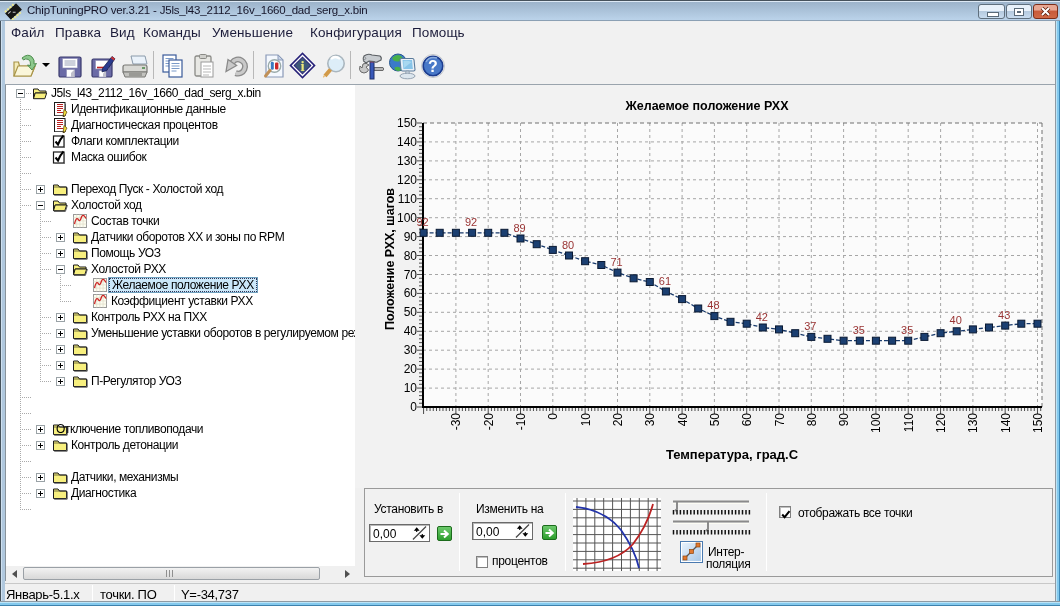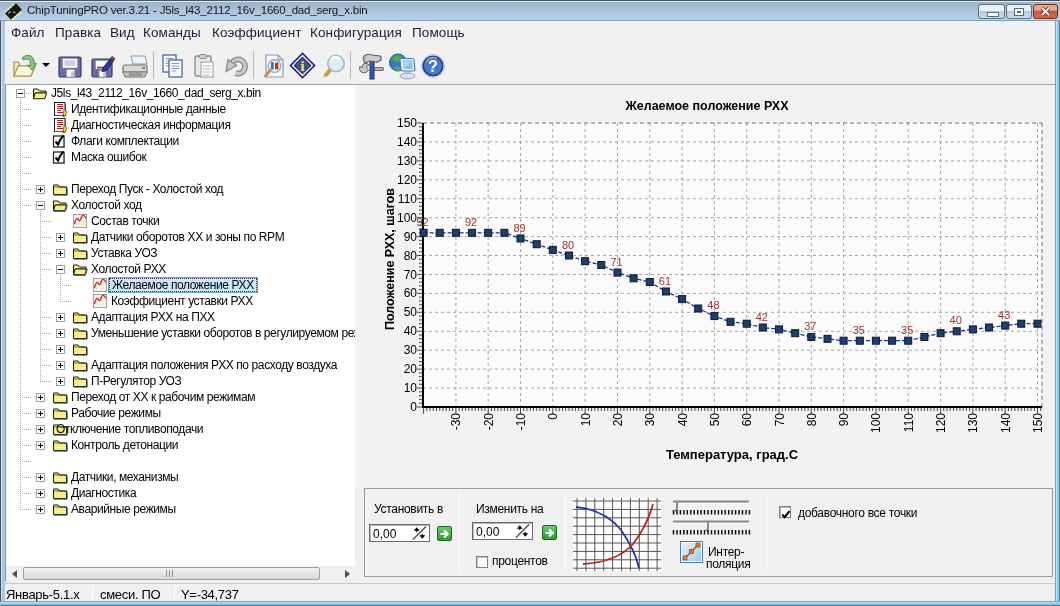--- a/index.html
+++ b/index.html
@@ -70,21 +70,21 @@
     <svg width="23" height="13" viewBox="0 0 23 13" style="position:absolute;left:0;top:0">
       <path d="M8 3 L15 10 M15 3 L8 10" stroke="#5c1c08" stroke-width="3.6"></path>
       <path d="M8 3 L15 10 M15 3 L8 10" stroke="#fff" stroke-width="2"></path>
     </svg>
   </div>
 <div class="abs menubar">
 <span style="left:11px">Файл</span>
 <span style="left:55px">Правка</span>
 <span style="left:110px">Вид</span>
 <span style="left:143px">Команды</span>
-<span style="left:212px">Коэффициент</span>
+<span style="left:212px">Уменьшение</span>
 <span style="left:310px">Конфигурация</span>
 <span style="left:412px">Помощь</span>
 </div>
 <div class="abs toolbar">
 <svg class="ticon" style="left:11px" width="28" height="28" viewBox="0 0 28 28">
       <path d="M3 10 L3 24 L20 24 L24 14 L8.5 14 L7.5 10 Z" fill="#f4ecba" stroke="#a89448" stroke-width="1.2"></path>
 <path d="M3 24 L7 14 L24 14 L20 24 Z" fill="#faf6da" stroke="#a89448" stroke-width="1.2"></path>
 <path d="M11 6 Q17 1 21 5 Q24 8 23 12 L25.5 11.5 L21 18 L16.5 13 L19.5 13.5 Q20 9 17.5 7.5 Q14.5 6 12.5 8 Z" fill="#8cc88c" stroke="#4e8e4e" stroke-width="1"></path>
     </svg>
 <div style="position:absolute;left:42px;top:20px;width:0;height:0;border-left:4px solid transparent;border-right:4px solid transparent;border-top:4px solid #000"></div>
@@ -210,21 +210,21 @@
 <div class="trow" style="left:0;top:32px;width:350px">
 <span class="ticn" style="left:46px">
         <svg class="ticn" width="16" height="16" viewBox="0 0 16 16">
           <rect x="2.5" y="1.5" width="10.5" height="13" fill="#fff" stroke="#1a1a1a" stroke-width="1"></rect>
           <path d="M4.5 3.5 h6.5 M4.5 5.5 h6.5 M4.5 7.5 h6.5 M4.5 9.5 h4.5 M4.5 11.5 h6.5" stroke="#b82020" stroke-width="1" shape-rendering="crispEdges"></path>
           <path d="M13.5 3 V14.5 H3" stroke="#555" stroke-width="1" fill="none"></path>
           <path d="M12 8.5 L15 11 L12.5 15.5 L11 15.8 Z" fill="#f0e040" stroke="#705010" stroke-width=".8"></path>
           <path d="M11.8 13.5 L12.5 15.5 L11 15.8 Z" fill="#222"></path>
         </svg>
       </span>
-<span class="lbl" style="left:65px">Диагностическая информация</span>
+<span class="lbl" style="left:65px">Диагностическая процентов</span>
 </div>
 <div style="position:absolute;left:14px;top:56px;width:12px;height:1px;background-image:repeating-linear-gradient(90deg,#aaa 0 1px,transparent 1px 2px)"></div>
 <div class="trow" style="left:0;top:48px;width:350px">
 <span class="ticn" style="left:46px">
         <svg class="ticn" width="16" height="16" viewBox="0 0 16 16">
           <rect x="1.5" y="3" width="10.5" height="11" fill="#fff" stroke="#1a1a1a" stroke-width="1.2"></rect>
           <path d="M12.5 4.5 V14.5 H3" stroke="#666" stroke-width="1" fill="none"></path>
           <path d="M3.5 8.5 L6 11.5 Q8.5 5.5 11.5 2.5" stroke="#000" stroke-width="2" fill="none"></path>
         </svg>
       </span>
@@ -303,21 +303,21 @@
         <i></i>
         <b></b>
       </span>
 <span class="ticn" style="left:66px">
         <svg class="ticn" width="16" height="16" viewBox="0 0 16 16">
           <path d="M1.5 4 h4.5 l1.5 2 h7 v7.5 H1.5 Z" fill="#f7ef7e" stroke="#1a1a1a" stroke-width="1"></path>
           <path d="M15.2 6.5 v7.7 h-13" fill="none" stroke="#555" stroke-width="1"></path>
           <path d="M1.5 6 h13" stroke="#1a1a1a" stroke-width=".6"></path>
         </svg>
       </span>
-<span class="lbl" style="left:85px">Уставка УОЗ</span>
+<span class="lbl" style="left:85px">Помощь УОЗ</span>
 </div>
 <div style="position:absolute;left:34px;top:184px;width:12px;height:1px;background-image:repeating-linear-gradient(90deg,#aaa 0 1px,transparent 1px 2px)"></div>
 <div class="trow" style="left:0;top:176px;width:350px">
 <span class="ebox minus" style="left:50px">
         <i></i>
       </span>
 <span class="ticn" style="left:66px">
         <svg class="ticn" width="16" height="16" viewBox="0 0 16 16">
           <path d="M1.5 4 h4.5 l1.5 2 h6.5 v2 H3.2 L1.5 13.5 Z" fill="#f7ef7e" stroke="#1a1a1a" stroke-width="1"></path>
           <path d="M3.2 8 h11.5 L12.8 13.7 H1.5 Z" fill="#f7ef7e" stroke="#1a1a1a" stroke-width="1"></path>
@@ -354,21 +354,21 @@
         <i></i>
         <b></b>
       </span>
 <span class="ticn" style="left:66px">
         <svg class="ticn" width="16" height="16" viewBox="0 0 16 16">
           <path d="M1.5 4 h4.5 l1.5 2 h7 v7.5 H1.5 Z" fill="#f7ef7e" stroke="#1a1a1a" stroke-width="1"></path>
           <path d="M15.2 6.5 v7.7 h-13" fill="none" stroke="#555" stroke-width="1"></path>
           <path d="M1.5 6 h13" stroke="#1a1a1a" stroke-width=".6"></path>
         </svg>
       </span>
-<span class="lbl" style="left:85px">Адаптация РХХ на ПХХ</span>
+<span class="lbl" style="left:85px">Контроль РХХ на ПХХ</span>
 </div>
 <div style="position:absolute;left:34px;top:248px;width:12px;height:1px;background-image:repeating-linear-gradient(90deg,#aaa 0 1px,transparent 1px 2px)"></div>
 <div class="trow" style="left:0;top:240px;width:350px">
 <span class="ebox plus" style="left:50px">
         <i></i>
         <b></b>
       </span>
 <span class="ticn" style="left:66px">
         <svg class="ticn" width="16" height="16" viewBox="0 0 16 16">
           <path d="M1.5 4 h4.5 l1.5 2 h7 v7.5 H1.5 Z" fill="#f7ef7e" stroke="#1a1a1a" stroke-width="1"></path>
@@ -398,67 +398,38 @@
         <i></i>
         <b></b>
       </span>
 <span class="ticn" style="left:66px">
         <svg class="ticn" width="16" height="16" viewBox="0 0 16 16">
           <path d="M1.5 4 h4.5 l1.5 2 h7 v7.5 H1.5 Z" fill="#f7ef7e" stroke="#1a1a1a" stroke-width="1"></path>
           <path d="M15.2 6.5 v7.7 h-13" fill="none" stroke="#555" stroke-width="1"></path>
           <path d="M1.5 6 h13" stroke="#1a1a1a" stroke-width=".6"></path>
         </svg>
       </span>
-<span class="lbl" style="left:85px">Адаптация положения РХХ по расходу воздуха</span>
 </div>
 <div style="position:absolute;left:34px;top:296px;width:12px;height:1px;background-image:repeating-linear-gradient(90deg,#aaa 0 1px,transparent 1px 2px)"></div>
 <div class="trow" style="left:0;top:288px;width:350px">
 <span class="ebox plus" style="left:50px">
         <i></i>
         <b></b>
       </span>
 <span class="ticn" style="left:66px">
         <svg class="ticn" width="16" height="16" viewBox="0 0 16 16">
           <path d="M1.5 4 h4.5 l1.5 2 h7 v7.5 H1.5 Z" fill="#f7ef7e" stroke="#1a1a1a" stroke-width="1"></path>
           <path d="M15.2 6.5 v7.7 h-13" fill="none" stroke="#555" stroke-width="1"></path>
           <path d="M1.5 6 h13" stroke="#1a1a1a" stroke-width=".6"></path>
         </svg>
       </span>
 <span class="lbl" style="left:85px">П-Регулятор УОЗ</span>
 </div>
 <div style="position:absolute;left:14px;top:312px;width:12px;height:1px;background-image:repeating-linear-gradient(90deg,#aaa 0 1px,transparent 1px 2px)"></div>
-<div class="trow" style="left:0;top:304px;width:350px">
-<span class="ebox plus" style="left:30px">
-        <i></i>
-        <b></b>
-      </span>
-<span class="ticn" style="left:46px">
-        <svg class="ticn" width="16" height="16" viewBox="0 0 16 16">
-          <path d="M1.5 4 h4.5 l1.5 2 h7 v7.5 H1.5 Z" fill="#f7ef7e" stroke="#1a1a1a" stroke-width="1"></path>
-          <path d="M15.2 6.5 v7.7 h-13" fill="none" stroke="#555" stroke-width="1"></path>
-          <path d="M1.5 6 h13" stroke="#1a1a1a" stroke-width=".6"></path>
-        </svg>
-      </span>
-<span class="lbl" style="left:65px">Переход от ХХ к рабочим режимам</span>
-</div>
 <div style="position:absolute;left:14px;top:328px;width:12px;height:1px;background-image:repeating-linear-gradient(90deg,#aaa 0 1px,transparent 1px 2px)"></div>
-<div class="trow" style="left:0;top:320px;width:350px">
-<span class="ebox plus" style="left:30px">
-        <i></i>
-        <b></b>
-      </span>
-<span class="ticn" style="left:46px">
-        <svg class="ticn" width="16" height="16" viewBox="0 0 16 16">
-          <path d="M1.5 4 h4.5 l1.5 2 h7 v7.5 H1.5 Z" fill="#f7ef7e" stroke="#1a1a1a" stroke-width="1"></path>
-          <path d="M15.2 6.5 v7.7 h-13" fill="none" stroke="#555" stroke-width="1"></path>
-          <path d="M1.5 6 h13" stroke="#1a1a1a" stroke-width=".6"></path>
-        </svg>
-      </span>
-<span class="lbl" style="left:65px">Рабочие режимы</span>
-</div>
 <div style="position:absolute;left:14px;top:344px;width:12px;height:1px;background-image:repeating-linear-gradient(90deg,#aaa 0 1px,transparent 1px 2px)"></div>
 <div class="trow" style="left:0;top:336px;width:350px">
 <span class="ebox plus" style="left:30px">
         <i></i>
         <b></b>
       </span>
 <span class="ticn" style="left:46px">
         <svg class="ticn" width="16" height="16" viewBox="0 0 16 16">
           <path d="M1.5 4 h4.5 l1.5 2 h7 v7.5 H1.5 Z" fill="#f7ef7e" stroke="#1a1a1a" stroke-width="1"></path>
           <path d="M15.2 6.5 v7.7 h-13" fill="none" stroke="#555" stroke-width="1"></path>
@@ -507,34 +478,20 @@
 <span class="ticn" style="left:46px">
         <svg class="ticn" width="16" height="16" viewBox="0 0 16 16">
           <path d="M1.5 4 h4.5 l1.5 2 h7 v7.5 H1.5 Z" fill="#f7ef7e" stroke="#1a1a1a" stroke-width="1"></path>
           <path d="M15.2 6.5 v7.7 h-13" fill="none" stroke="#555" stroke-width="1"></path>
           <path d="M1.5 6 h13" stroke="#1a1a1a" stroke-width=".6"></path>
         </svg>
       </span>
 <span class="lbl" style="left:65px">Диагностика</span>
 </div>
 <div style="position:absolute;left:14px;top:424px;width:12px;height:1px;background-image:repeating-linear-gradient(90deg,#aaa 0 1px,transparent 1px 2px)"></div>
-<div class="trow" style="left:0;top:416px;width:350px">
-<span class="ebox plus" style="left:30px">
-        <i></i>
-        <b></b>
-      </span>
-<span class="ticn" style="left:46px">
-        <svg class="ticn" width="16" height="16" viewBox="0 0 16 16">
-          <path d="M1.5 4 h4.5 l1.5 2 h7 v7.5 H1.5 Z" fill="#f7ef7e" stroke="#1a1a1a" stroke-width="1"></path>
-          <path d="M15.2 6.5 v7.7 h-13" fill="none" stroke="#555" stroke-width="1"></path>
-          <path d="M1.5 6 h13" stroke="#1a1a1a" stroke-width=".6"></path>
-        </svg>
-      </span>
-<span class="lbl" style="left:65px">Аварийные режимы</span>
-</div>
 </div>
 <div class="abs hscroll">
 <div style="position:absolute;left:1px;top:1px;width:15px;height:13px;background:#f0f0f0;text-align:center">
       <div style="position:absolute;left:5px;top:3px;width:0;height:0;border-top:4px solid transparent;border-bottom:4px solid transparent;border-right:5px solid #505050"></div>
     </div>
 <div style="position:absolute;left:17px;top:1px;width:297px;height:13px;background:linear-gradient(#f2f2f2,#d8d8d8);border:1px solid #9aa0a6;border-radius:2px"></div>
 <div style="position:absolute;left:160px;top:4px;width:9px;height:7px;background-image:repeating-linear-gradient(90deg,#909090 0 1px,transparent 1px 3px)"></div>
 <div style="position:absolute;left:334px;top:1px;width:15px;height:13px;background:#f0f0f0">
       <div style="position:absolute;left:5px;top:3px;width:0;height:0;border-top:4px solid transparent;border-bottom:4px solid transparent;border-left:5px solid #505050"></div>
     </div>
@@ -754,23 +711,23 @@
 <rect x="3" y="15" width="4" height="4" fill="#e07830" stroke="#904810" stroke-width=".7"></rect>
 <rect x="9.5" y="8.5" width="4" height="4" fill="#e07830" stroke="#904810" stroke-width=".7"></rect>
 <rect x="16" y="2" width="4" height="4" fill="#e07830" stroke="#904810" stroke-width=".7"></rect>
     </svg>
 <div class="blab" style="left:343px;top:56px">Интер-</div>
 <div class="blab" style="left:341px;top:68px">поляция</div>
 <div class="vsep" style="left:401px"></div>
 <div class="cbox" style="left:414px;top:17px"><svg width="12" height="12" viewBox="0 0 12 12">
         <path d="M2.2 5.5 L4.6 8.2 L9.5 2.2" stroke="#000" stroke-width="2" fill="none"></path>
       </svg></div>
-<div class="blab" style="left:433px;top:17px">добавочного все точки</div>
+<div class="blab" style="left:433px;top:17px">отображать все точки</div>
 </div>
 <div class="abs statusbar">
 <span style="left:6px">Январь-5.1.х</span>
 <div class="ssep" style="left:92px"></div>
-<span style="left:100px">смеси. ПО</span>
+<span style="left:100px">точки. ПО</span>
 <div class="ssep" style="left:174px"></div>
 <span style="left:181px">Y=-34,737</span>
 </div>
 <div class="abs frame-l"></div>
 <div class="abs frame-r"></div>
 <div class="abs frame-b"></div>
 </body></html>

